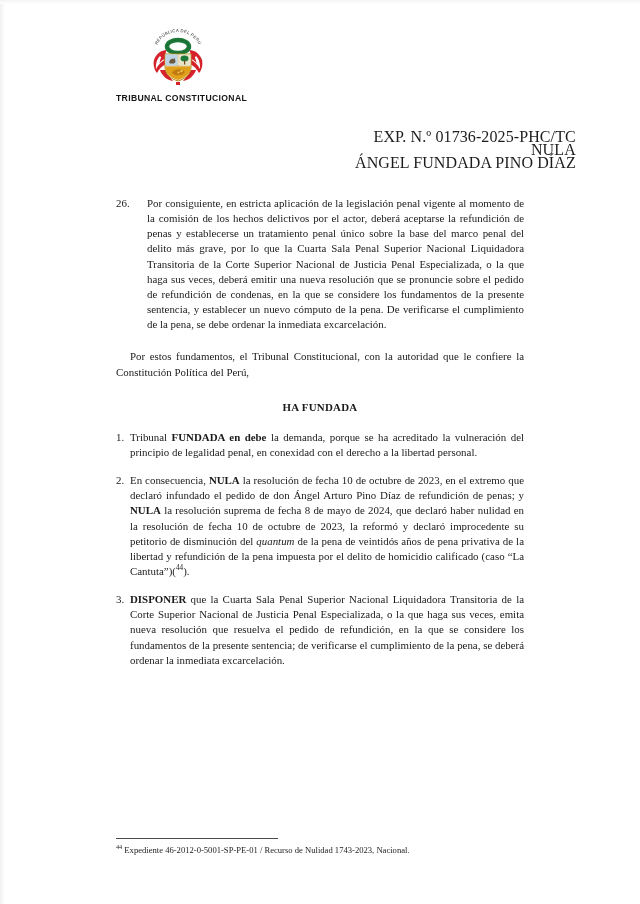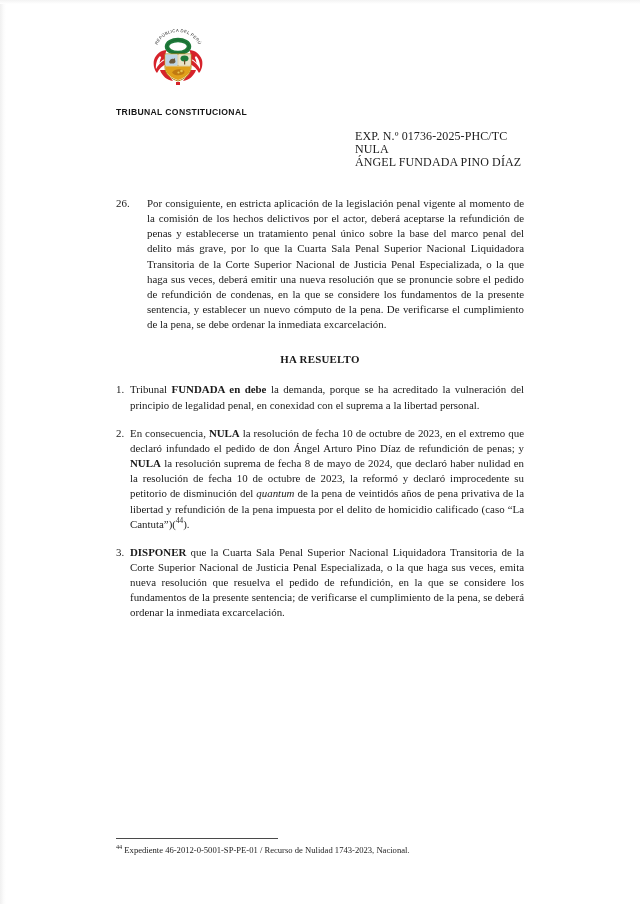--- a/index.html
+++ b/index.html
@@ -51,38 +51,39 @@
     justify-content: flex-start;
     padding-left: 34px;
     box-sizing: border-box;
   }
   .crest {
     width: 56px;
     height: 66px;
     display: block;
   }
   .institution-name {
-    margin-top: 17px;
+    margin-top: 3px;
     font-family: "Liberation Sans", "DejaVu Sans", sans-serif;
     font-weight: bold;
     font-size: 8.6px;
     letter-spacing: 0.35px;
     color: #151515;
     white-space: nowrap;
   }
 
   
   .case-header {
     position: absolute;
     left: 355px;
     top: 130px;
-    font-size: 12px;
+    font-size: 16px;
     line-height: 13.2px;
     color: #1c1c1c;
     letter-spacing: 0.1px;
+    text-align: right;
   }
   .case-header div { white-space: nowrap; }
 
   
   .body-block {
     position: absolute;
     left: 116px;
     top: 196px;
     width: 408px;
   }
@@ -245,28 +246,29 @@
     <div>ÁNGEL FUNDADA PINO DÍAZ</div>
   </div>
 
   <div class="body-block">
 
     <div class="para-numbered">
       <div class="para-num">26.</div>
       <div class="para-body">Por consiguiente, en estricta aplicación de la legislación penal vigente al momento de la comisión de los hechos delictivos por el actor, deberá aceptarse la refundición de penas y establecerse un tratamiento penal único sobre la base del marco penal del delito más grave, por lo que la Cuarta Sala Penal Superior Nacional Liquidadora Transitoria de la Corte Superior Nacional de Justicia Penal Especializada, o la que haga sus veces, deberá emitir una nueva resolución que se pronuncie sobre el pedido de refundición de condenas, en la que se considere los fundamentos de la presente sentencia, y establecer un nuevo cómputo de la pena. De verificarse el cumplimiento de la pena, se debe ordenar la inmediata excarcelación.</div>
     </div>
 
-
-    <div class="section-heading">HA RESUELTO</div>
+    <p class="para-plain">Por estos fundamentos, el Tribunal Constitucional, con la autoridad que le confiere la Constitución Política del Perú,</p>
+
+    <div class="section-heading">HA FUNDADA</div>
 
     <ul class="resolution-list">
 
       <li class="res-item">
         <span class="res-num">1.</span>
-        <span class="res-body"><span>Tribunal </span><b>FUNDADA en debe</b><span> la demanda, porque se ha acreditado la vulneración del principio de legalidad penal, en conexidad con el suprema a la libertad personal.</span></span>
+        <span class="res-body"><span>Tribunal </span><b>FUNDADA en debe</b><span> la demanda, porque se ha acreditado la vulneración del principio de legalidad penal, en conexidad con el derecho a la libertad personal.</span></span>
       </li>
 
       <li class="res-item">
         <span class="res-num">2.</span>
         <span class="res-body"><span>En consecuencia, </span><b>NULA</b><span> la resolución de fecha 10 de octubre de 2023, en el extremo que declaró infundado el pedido de don Ángel Arturo Pino Díaz de refundición de penas; y </span><b>NULA</b><span> la resolución suprema de fecha 8 de mayo de 2024, que declaró haber nulidad en la resolución de fecha 10 de octubre de 2023, la reformó y declaró improcedente su petitorio de disminución del </span><i>quantum</i><span> de la pena de veintidós años de pena privativa de la libertad y refundición de la pena impuesta por el delito de homicidio calificado (caso “La Cantuta”)(</span><sup>44</sup><span>).</span></span>
       </li>
 
       <li class="res-item">
         <span class="res-num">3.</span>
         <span class="res-body"><b>DISPONER</b><span> que la Cuarta Sala Penal Superior Nacional Liquidadora Transitoria de la Corte Superior Nacional de Justicia Penal Especializada, o la que haga sus veces, emita nueva resolución que resuelva el pedido de refundición, en la que se considere los fundamentos de la presente sentencia; de verificarse el cumplimiento de la pena, se deberá ordenar la inmediata excarcelación.</span></span>

